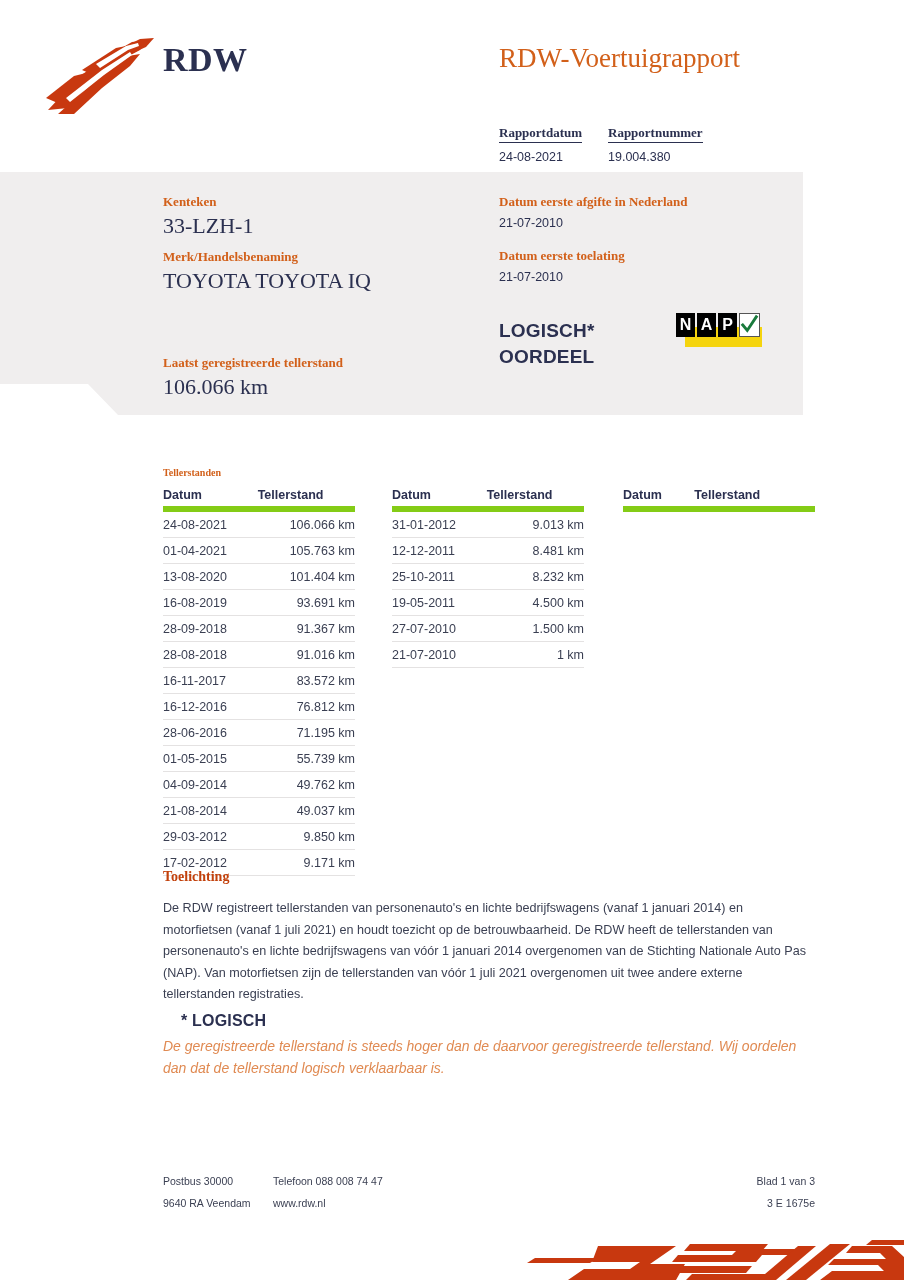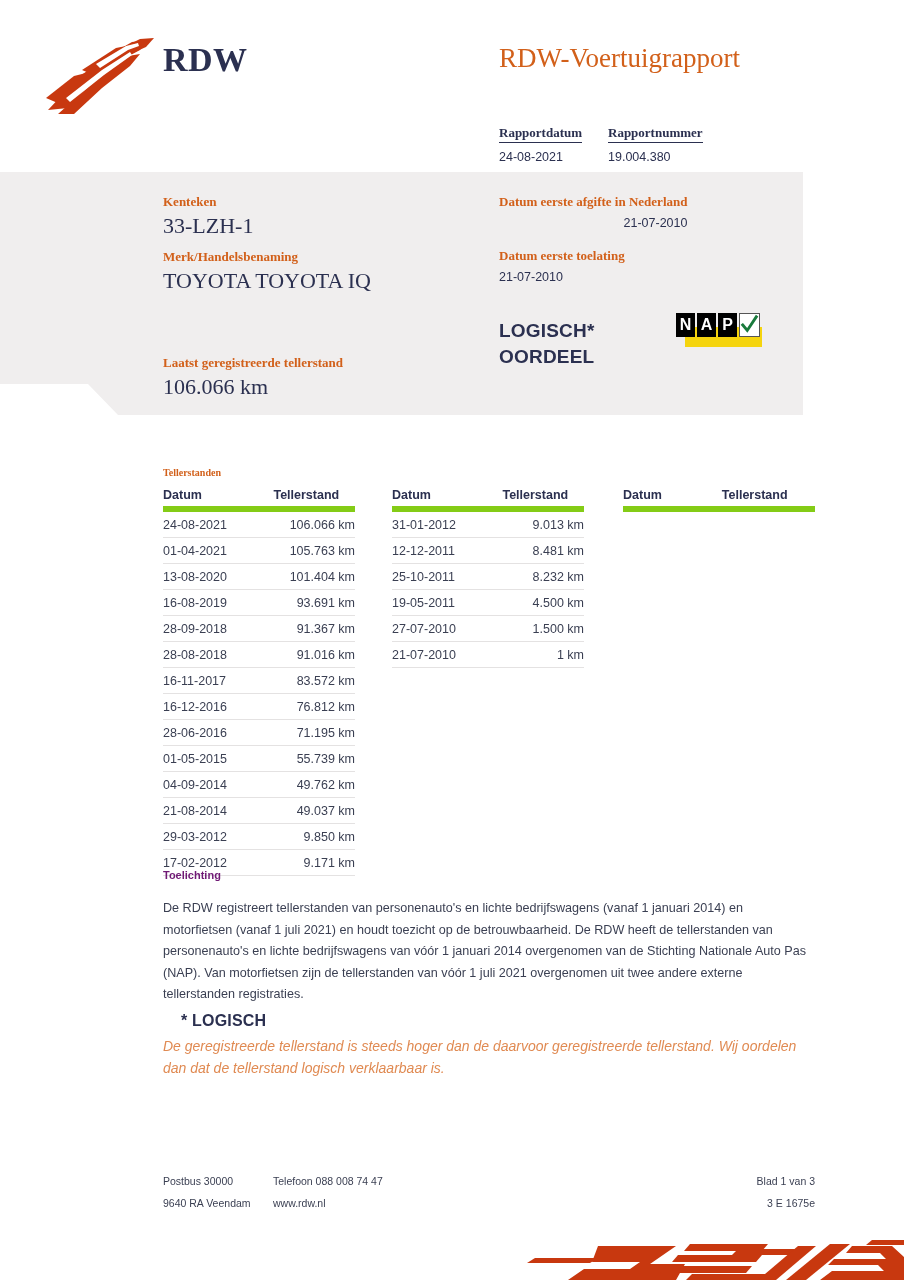--- a/index.html
+++ b/index.html
@@ -97,21 +97,21 @@
   .field-value-sm {
     font-size: 12.5px;
     color: #2b3050;
     display: block;
     margin-top: 6px;
     white-space: nowrap;
   }
   #f-kenteken { left: 163px; top: 194px; }
   #f-merk     { left: 163px; top: 249px; }
   #f-teller   { left: 163px; top: 355px; }
-  #f-afgifte  { left: 499px; top: 194px; text-align: right; }
+  #f-afgifte  { left: 499px; top: 194px; }
   #f-toelating{ left: 499px; top: 248px; }
 
   #oordeel {
     position: absolute;
     left: 499px; top: 318px;
     font-size: 19px;
     font-weight: 700;
     line-height: 26px;
     letter-spacing: 0.2px;
     color: #2b3050;
@@ -178,40 +178,40 @@
   .tbl th {
     font-family: "Liberation Sans", sans-serif;
     font-weight: 700;
     font-size: 12.5px;
     color: #2b3050;
     padding: 0 0 4px 0;
     border-bottom: 6px solid #84cc16;
     white-space: nowrap;
   }
   .tbl th.c-date { text-align: left; }
-  .tbl th.c-val  { text-align: center; }
+  .tbl th.c-val  { text-align: left; }
   .tbl td {
     font-size: 12.5px;
     color: #3a3f52;
     padding: 6px 0 5px 0;
     border-bottom: 1px solid #e4e2e2;
     white-space: nowrap;
   }
   .tbl td.c-date { text-align: left; }
   .tbl td.c-val  { text-align: right; }
   .tbl.empty table { border-bottom: none; }
 
   
   #toelichting-title {
     position: absolute;
     left: 163px; top: 869px;
-    font-family: Liberation Sans, sans-serif;
-    font-weight: 700;
-    font-size: 11px;
-    color: #701a75;
+    font-family: Liberation Serif, serif;
+    font-weight: 700;
+    font-size: 14px;
+    color: #c2410c;
   }
   #toelichting-body {
     position: absolute;
     left: 163px; top: 898px;
     width: 652px;
     font-size: 12.6px;
     line-height: 21.5px;
     color: #3a3f52;
   }
   #logisch-title {

